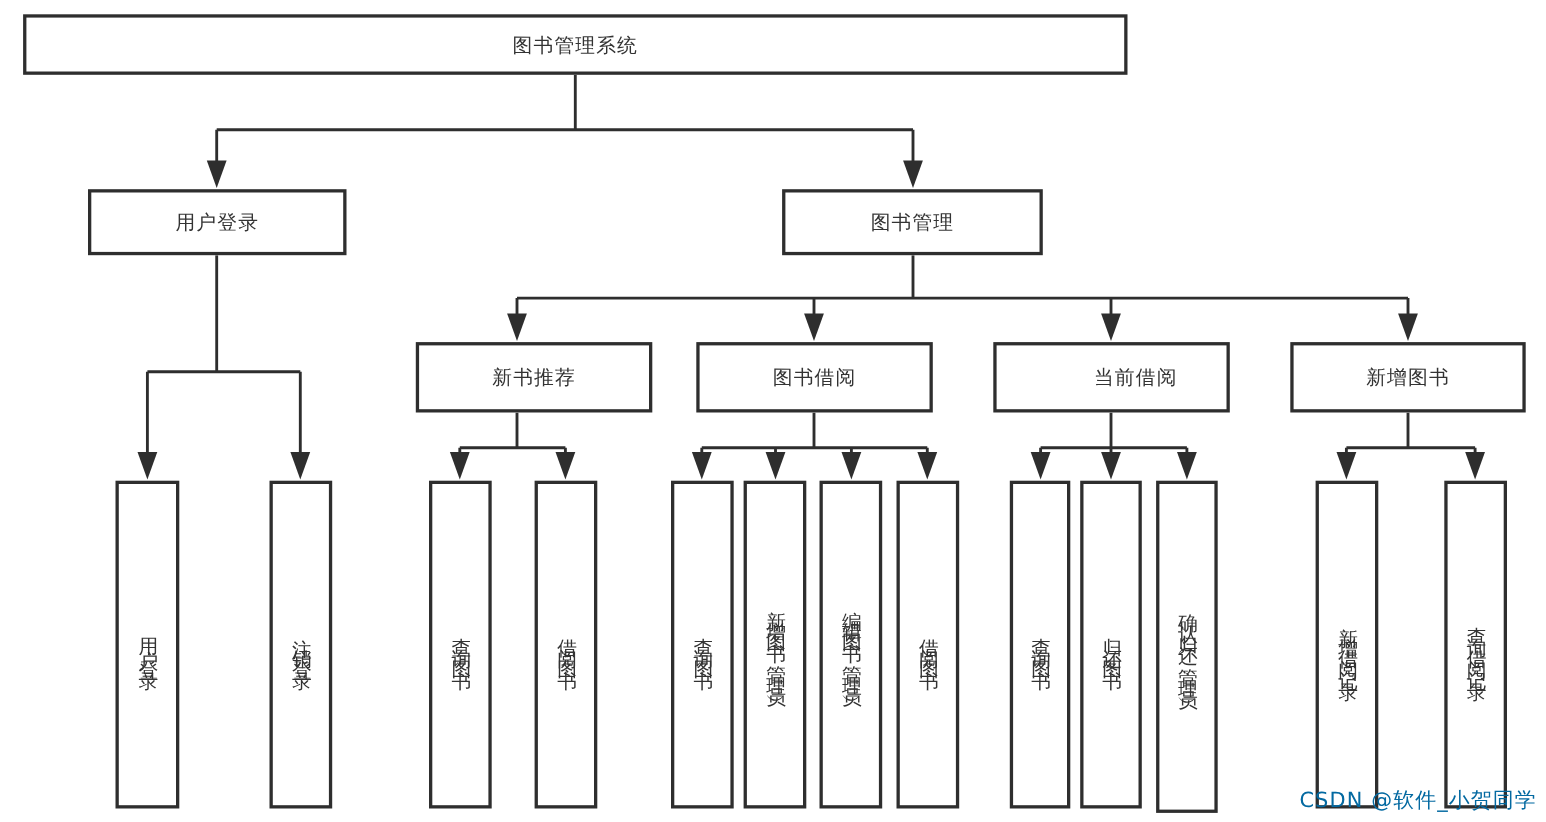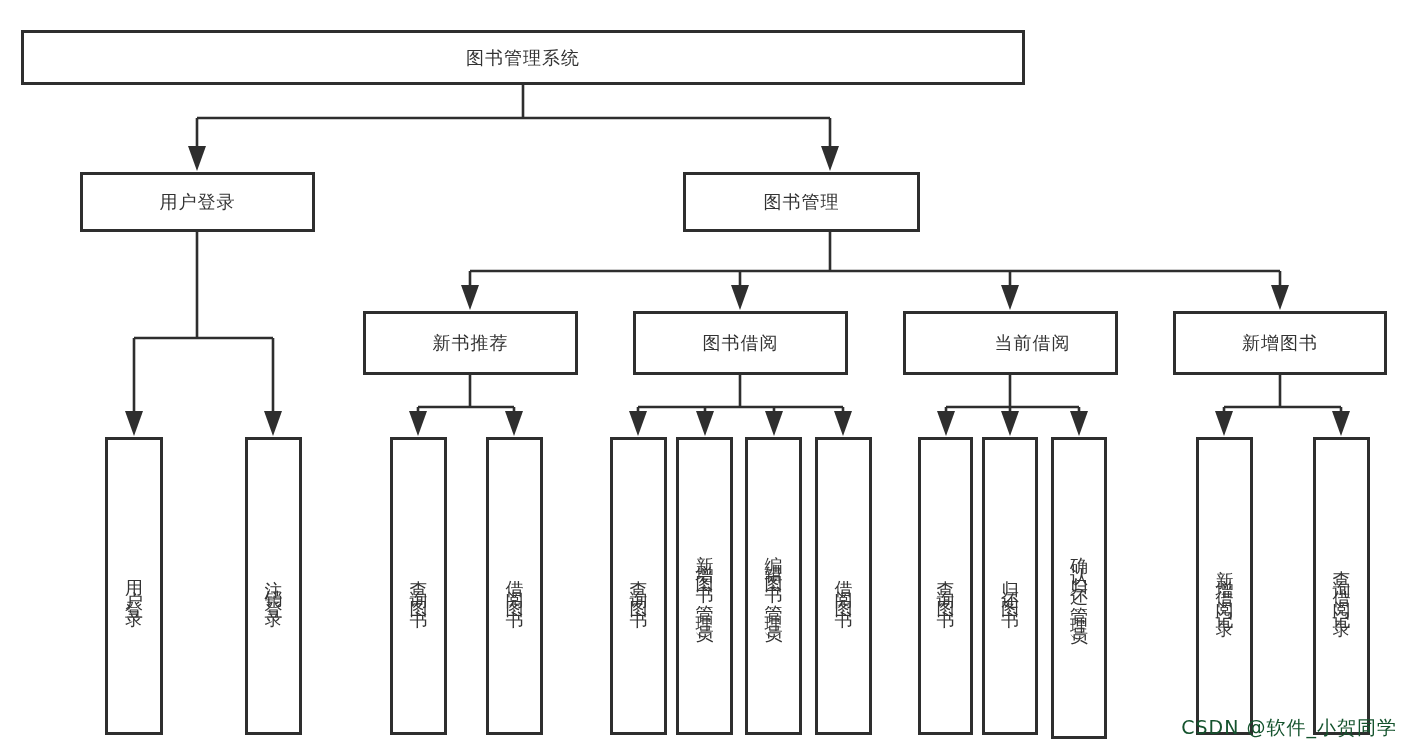--- a/index.html
+++ b/index.html
@@ -38,26 +38,26 @@
   }
   .vlabel {
     writing-mode: vertical-rl;
     text-orientation: mixed;
     font-size: 18px;
     letter-spacing: 10px;
     line-height: 1;
     white-space: nowrap;
   }
   
-  .n-root { left: 21px;  top: 13px;  width: 1004px; height: 55px; margin-top: 17px; }
+  .n-root { left: 21px;  top: 13px;  width: 1004px; height: 55px; }
   
   .n-user { left: 80px;  top: 172px; width: 235px;  height: 60px; }
-  .n-mgmt { left: 683px; top: 172px; width: 237px;  height: 60px; }
+  .n-mgmt { left: 711px; top: 172px; width: 237px;  height: 60px; }
   
-  .n-rec  { left: 363px;  top: 311px; width: 215px; height: 64px; }
+  .n-rec  { left: 378px;  top: 311px; width: 215px; height: 64px; }
   .n-bor  { left: 633px;  top: 311px; width: 215px; height: 64px; text-align: right; }
   .n-cur  { left: 903px;  top: 311px; width: 215px; height: 64px; padding-left: 44px; }
   .n-his  { left: 1173px; top: 311px; width: 214px; height: 64px; }
   
   .leaf  { top: 437px; height: 298px; width: 57px; }
   .l-a1 { left: 105px; width: 58px; }
   .l-a2 { left: 245px; }
   .l-b1 { left: 390px; }
   .l-b2 { left: 486px; }
   .l-c1 { left: 610px; }
@@ -67,21 +67,21 @@
   .l-d1 { left: 918px;  width: 55px; }
   .l-d2 { left: 982px;  width: 56px; }
   .l-d3 { left: 1051px; width: 56px; height: 302px; }
   .l-e1 { left: 1196px; }
   .l-e2 { left: 1313px; }
   .watermark {
     position: absolute;
     right: 8px;
     bottom: 6px;
     font-size: 19px;
-    color: #14532d;
+    color: #0369a1;
     letter-spacing: 1px;
     white-space: nowrap;
   }
 </style>
 </head>
 <body>
 
 <div class="canvas">
 
   <svg class="wires" viewBox="0 0 1405 747" xmlns="http://www.w3.org/2000/svg">

